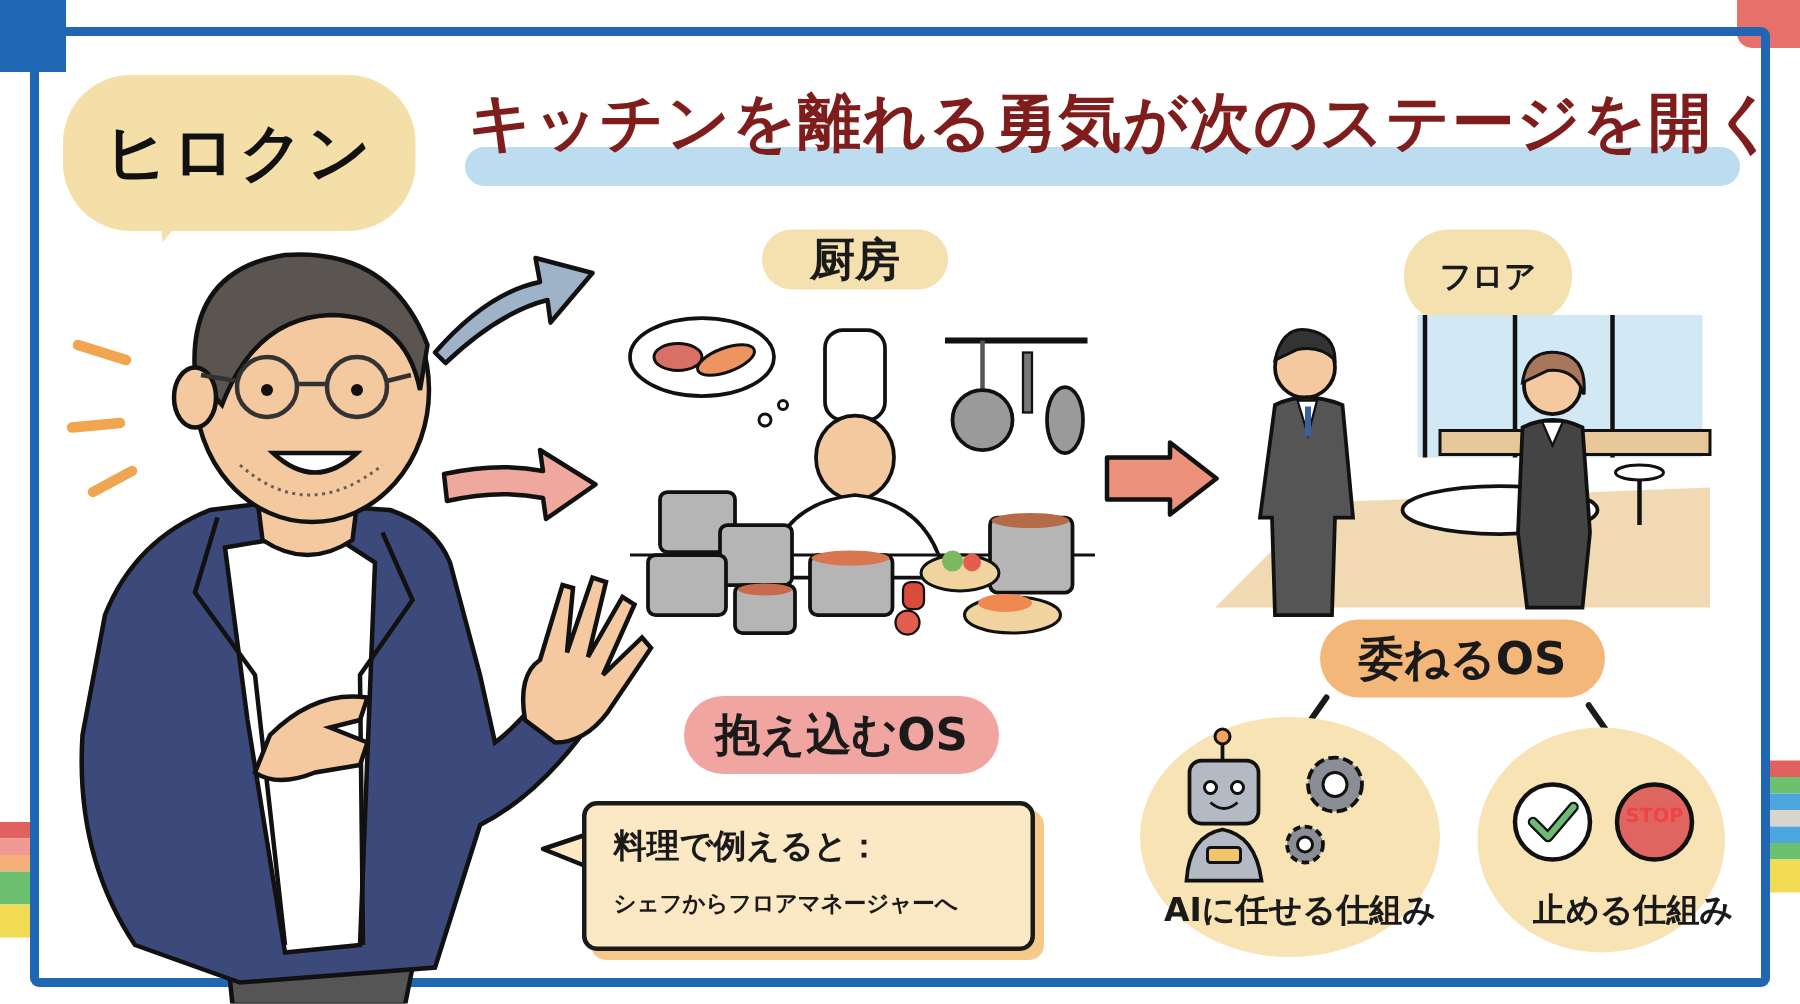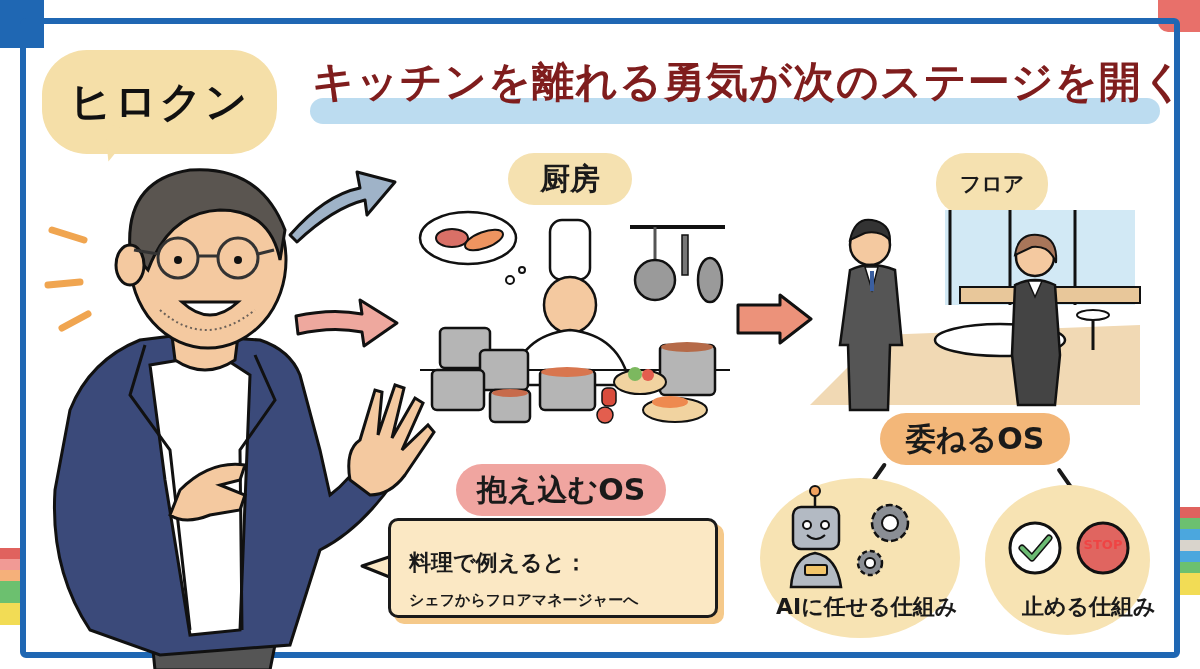--- a/index.html
+++ b/index.html
@@ -21,27 +21,27 @@
     .name-bubble { left: 42px; top: 50px; width: 235px; height: 104px; background: #f5dfa8; border-radius: 45px; display: flex; align-items: center; justify-content: center; }
     .name-bubble .tail { position: absolute; left: 56px; top: 76px; width: 0; height: 0; border-left: 16px solid transparent; border-right: 14px solid transparent; border-top: 36px solid #f5dfa8; transform: rotate(18deg); }
     .name-text { font-size: 42px; font-weight: bold; letter-spacing: 2px; color: #111; }
 
     
     .title-highlight { left: 310px; top: 98px; width: 850px; height: 26px; background: #bcdcf0; border-radius: 13px; }
     .title-text { left: 312px; top: 54px; font-size: 42px; font-weight: bold; color: #7f1d1d; letter-spacing: 1px; white-space: nowrap; }
 
     
     .pill { display: flex; align-items: center; justify-content: center; font-weight: bold; color: #1a1a1a; border-radius: 30px; }
-    .pill-kitchen { left: 508px; top: 153px; width: 124px; height: 52px; background: #f5e1b0; font-size: 30px; }
+    .pill-kitchen { left: 508px; top: 153px; width: 124px; height: 40px; background: #f5e1b0; font-size: 30px; }
     .pill-floor { left: 936px; top: 153px; width: 112px; height: 62px; background: #f5e1b0; font-size: 21px; }
     .pill-hold { left: 456px; top: 464px; width: 210px; height: 52px; background: #f0a5a0; font-size: 30px; }
     .pill-delegate { left: 880px; top: 413px; width: 190px; height: 52px; background: #f3b779; font-size: 30px; }
 
     
-    .speech-box { left: 388px; top: 518px; width: 330px; height: 100px; background: #fbe8c4; border: 3px solid #1a1a1a; border-radius: 10px; box-shadow: 6px 6px 0 #f5c98a; padding: 24px 18px; }
+    .speech-box { left: 388px; top: 534px; width: 302px; height: 100px; background: #fbe8c4; border: 3px solid #1a1a1a; border-radius: 10px; box-shadow: 6px 6px 0 #f5c98a; padding: 10px 18px; }
     .speech-tail { left: 360px; top: 552px; width: 36px; height: 30px; }
     .speech-line1 { font-size: 22px; font-weight: bold; line-height: 36px; }
     .speech-line2 { font-size: 15px; font-weight: bold; line-height: 38px; white-space: nowrap; }
 
     
     .sub-circle { background: #f7e3b3; border-radius: 50%; }
     .sub-ai { left: 760px; top: 478px; width: 200px; height: 160px; }
     .sub-stop { left: 985px; top: 485px; width: 165px; height: 150px; }
     .sub-label { font-size: 22px; font-weight: bold; white-space: nowrap; margin-left: 24px; }
     .lbl-ai { left: 752px; top: 592px; }

